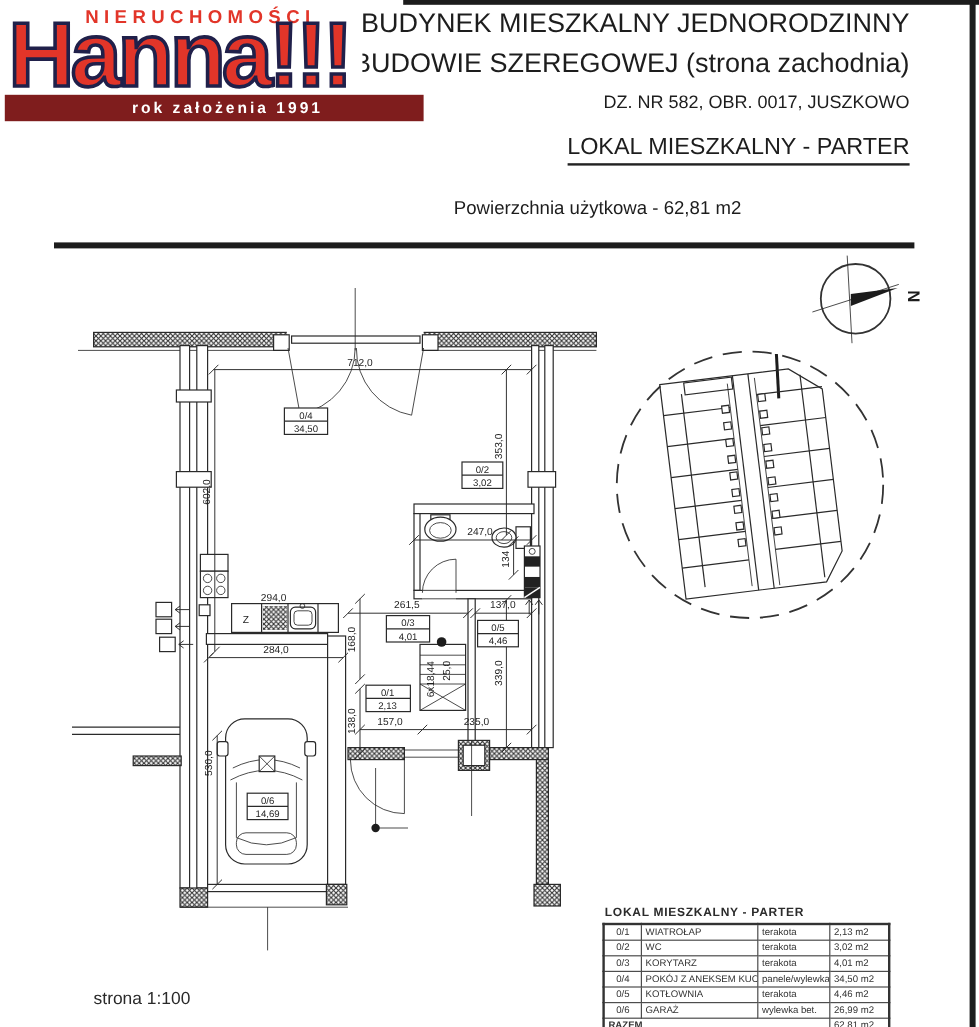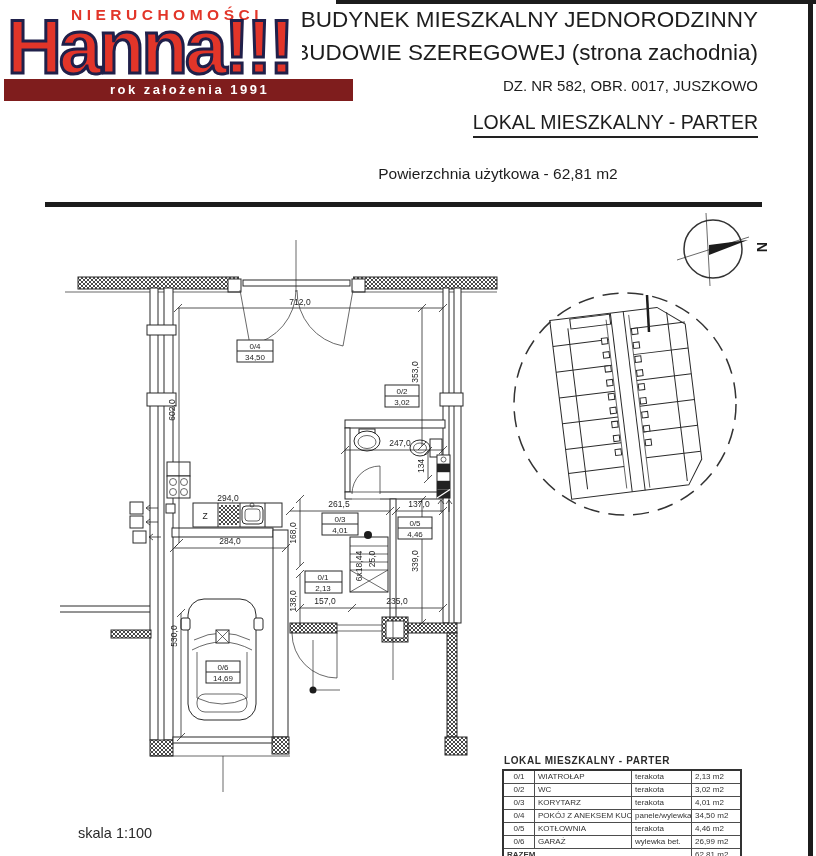--- a/index.html
+++ b/index.html
@@ -394,15 +394,15 @@
         <td class="c4">26,99 m2</td>
       </tr>
       <tr>
         <td class="razem" colspan="3">RAZEM</td>
         <td class="c4">62,81 m2</td>
       </tr>
     </tbody>
       </table>
   </div>
 
-  <div class="scale-note">skala 1:100</div>
+  <div class="scale-note">strona 1:100</div>
 
 </div>
 
 </body></html>

